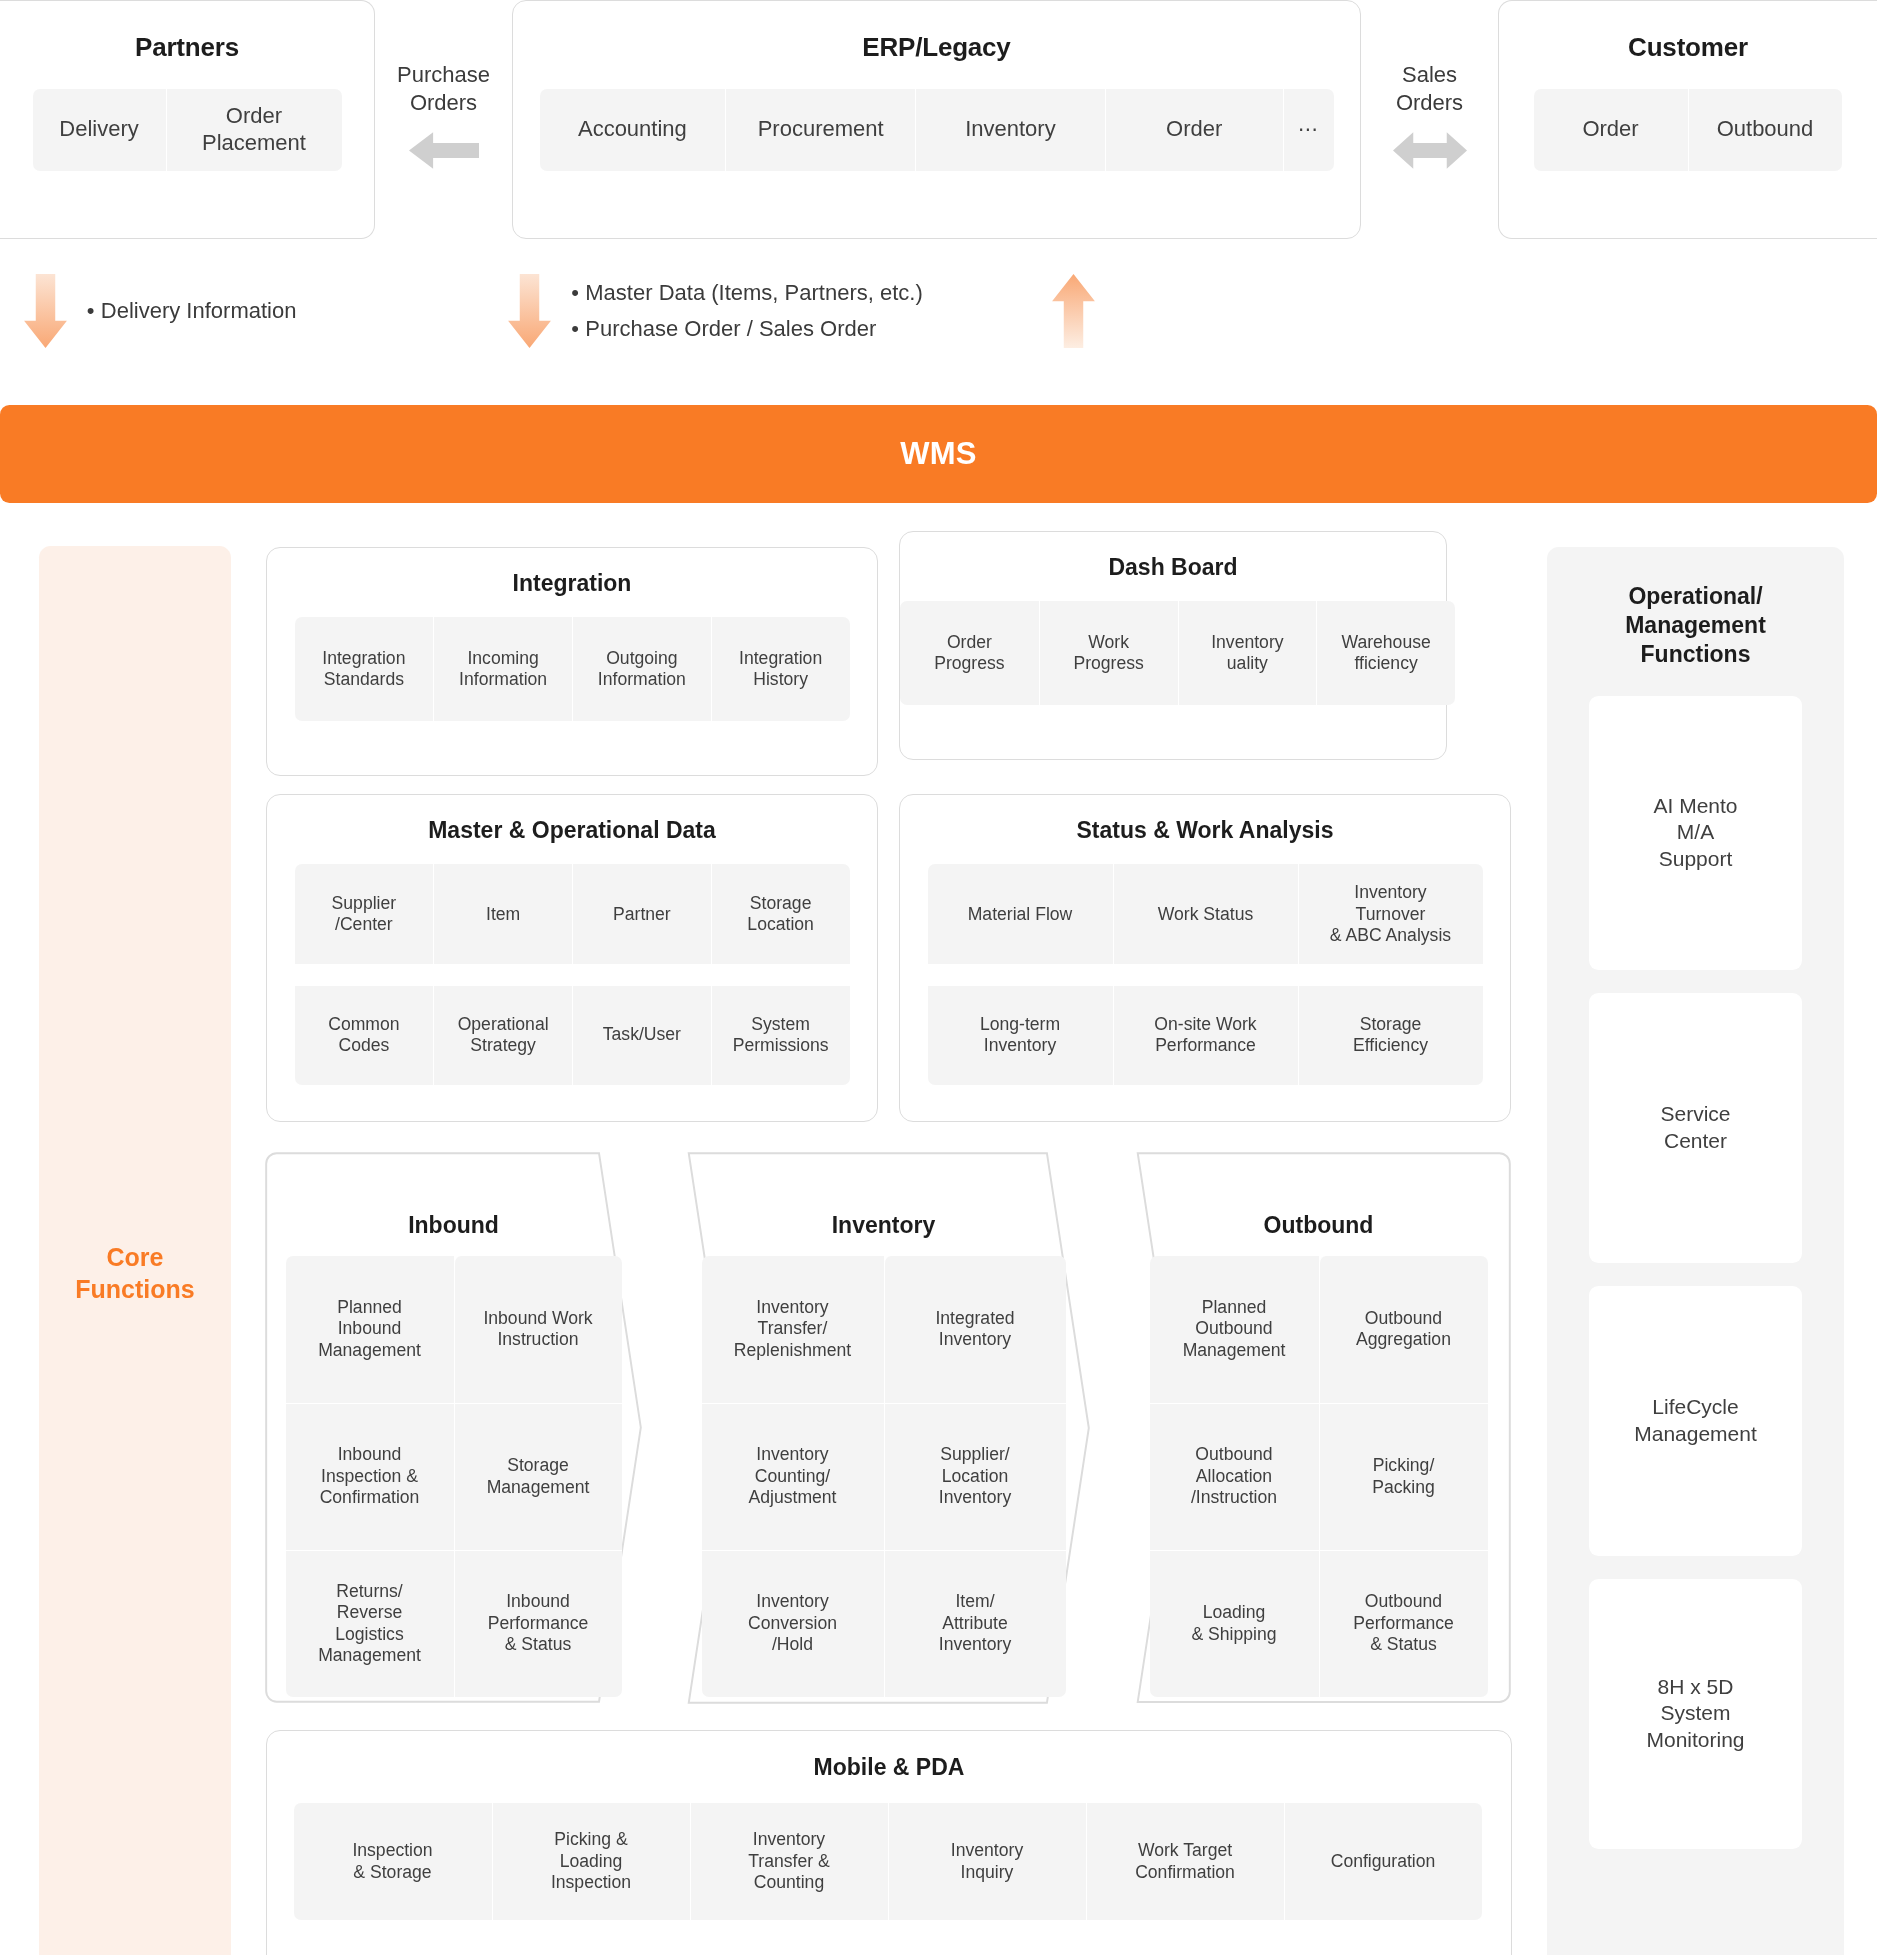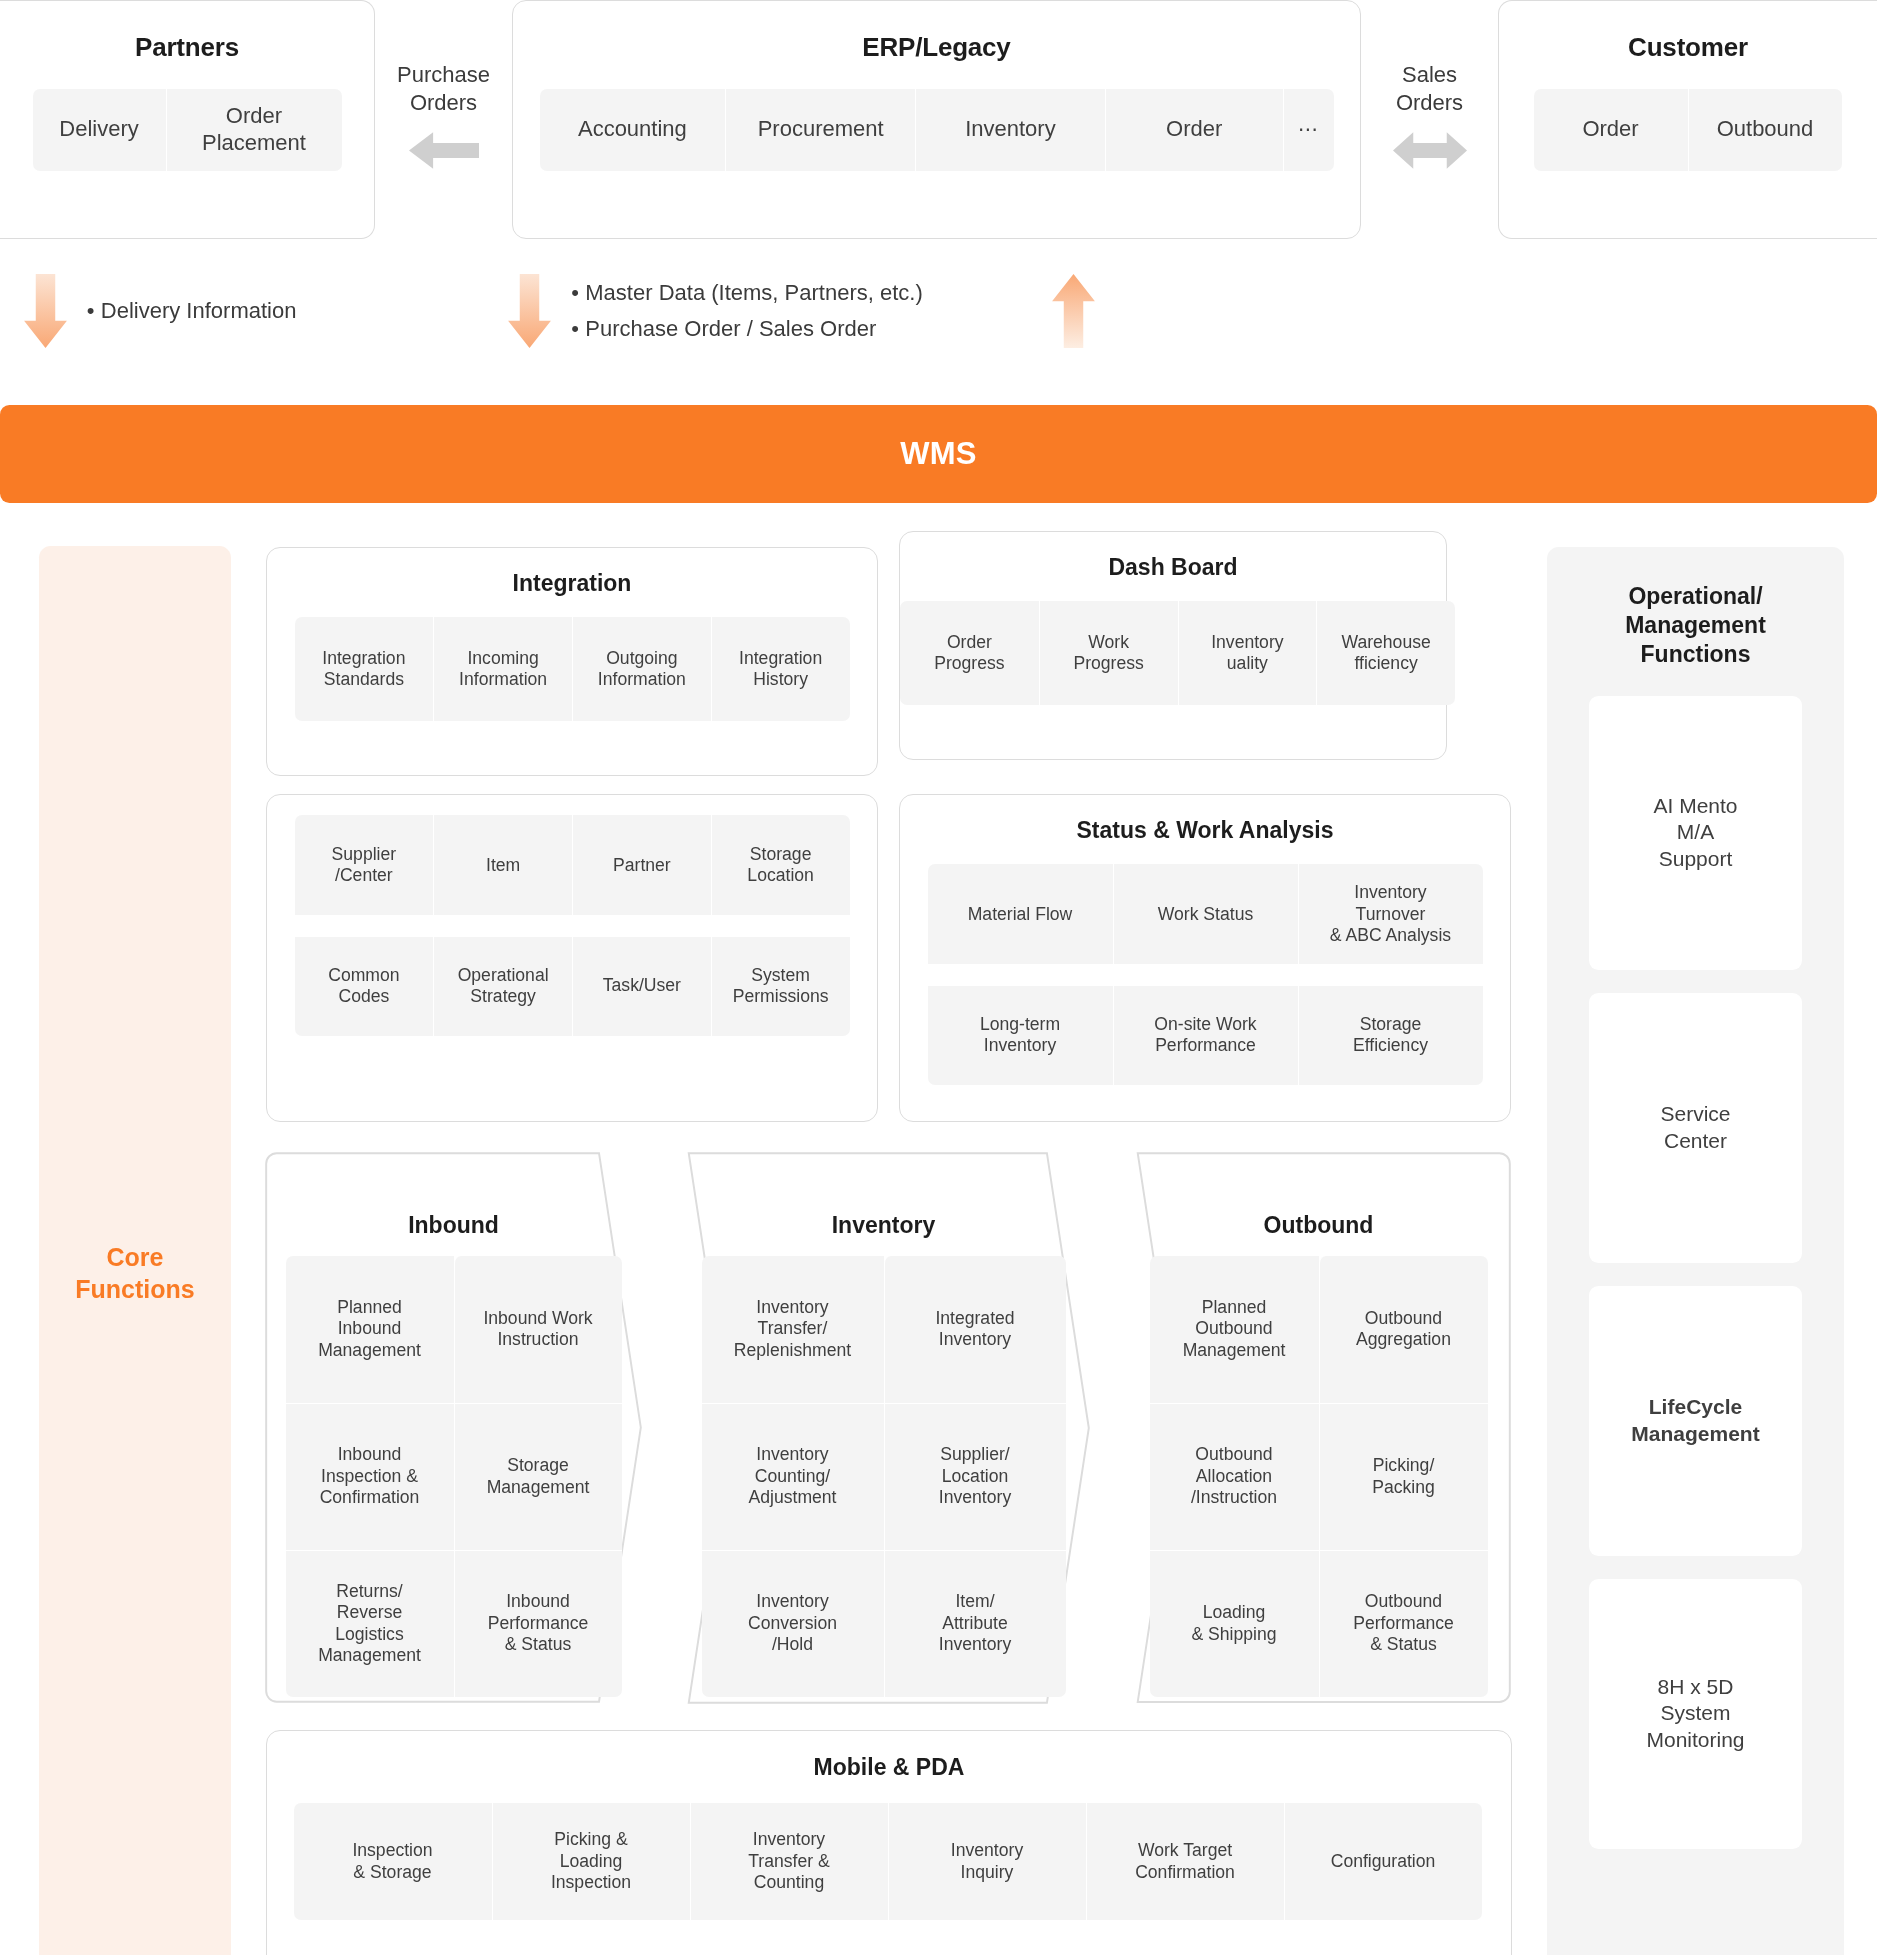--- a/index.html
+++ b/index.html
@@ -192,21 +192,21 @@
     margin-top: 35px; line-height: 1.26;
   }
   .ops-item {
     width: 213px; margin: 0 auto 23px; background: #ffffff; border-radius: 9.4px;
     display: flex; align-items: center; justify-content: center;
     text-align: center; font-size: 21px; color: #3f3f3f; line-height: 1.28;
   }
   .ops-items { margin-top: 27px; }
   .ops-item.h1 { height: 274px; }
   .ops-item.h2 { height: 270px; }
-  .ops-item.h3 { height: 270px; font-weight: bold; }
+  .ops-item.h3 { height: 270px; }
   .ops-item.h4 { height: 270px; margin-bottom: 0; }
 </style>
 </head>
 <body>
 
 <div class="page">
 
   <div class="card top-card top-partners">
     <div class="card-title">Partners</div>
     <div class="cells partners-cells">
@@ -327,20 +327,21 @@
       <div class="cell" style="white-space: pre-line;">Work
 Progress</div>
       <div class="cell" style="white-space: pre-line;">Inventory
 uality</div>
       <div class="cell" style="white-space: pre-line;">Warehouse
 fficiency</div>
     </div>
   </div>
 
   <div class="card mid-card c-master">
+    <div class="card-title">Master &amp; Operational Data</div>
     <div class="grid2">
       <div class="cells">
         <div class="cell" style="white-space: pre-line;">Supplier
 /Center</div>
         <div class="cell">Item</div>
         <div class="cell">Partner</div>
         <div class="cell" style="white-space: pre-line;">Storage
 Location</div>
       </div>
       <div class="cells">

